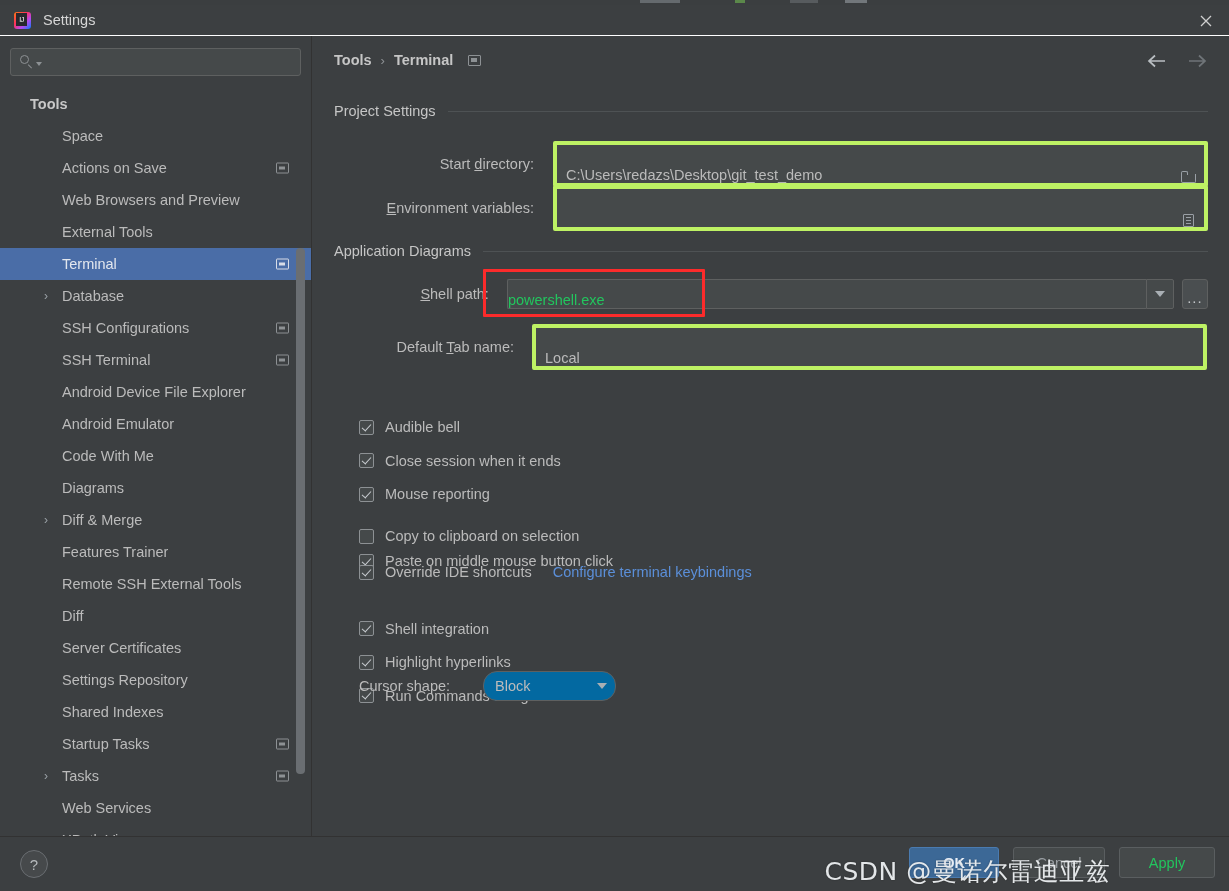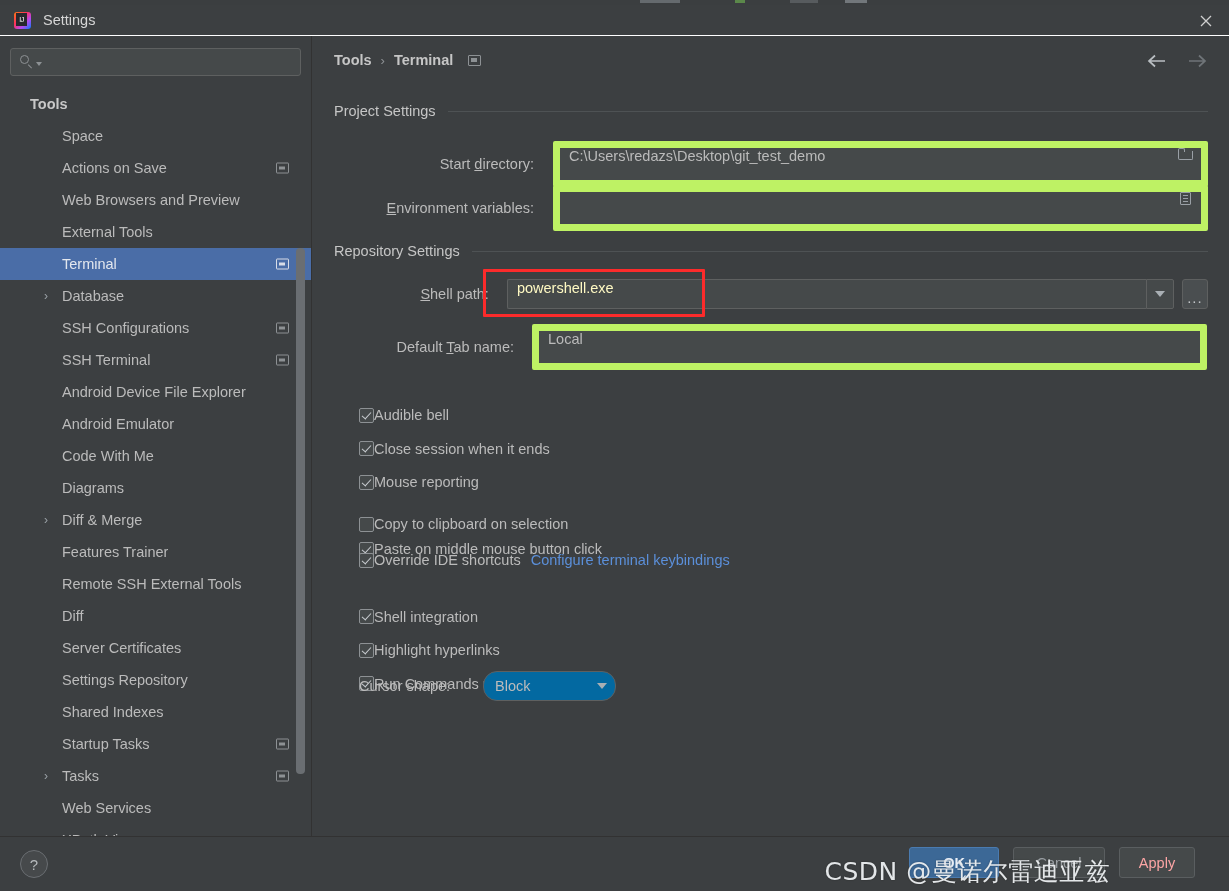--- a/index.html
+++ b/index.html
@@ -153,22 +153,22 @@
   }
   .section-header .rule { flex: 1; height: 1px; background: #4e5254; }
 
   .field-row { position: absolute; display: flex; align-items: center; }
   .field-label {
     font-size: 14.5px; color: #bbbbbb; text-align: right;
     white-space: nowrap;
   }
   .mn { text-decoration: underline; }
   .textfield {
-    background: #45494a; border: 7px solid #bef264; border-radius: 2px;
-    height: 46px; display: flex; align-items: flex-start;
+    background: #45494a; border: 4px solid #bef264; border-radius: 2px;
+    height: 46px; display: flex; align-items: flex-end;
     padding: 0 6px 0 9px; color: #bbbbbb; font-size: 14.5px;
   }
   .textfield .val { flex: 1; white-space: nowrap; overflow: hidden; }
   .field-trail-icon { width: 20px; flex: none; display: flex; align-items: center; justify-content: center; }
 
   .folder-icon { position: relative; width: 15px; height: 12px; }
   .folder-icon .body {
     position: absolute; left: 0; bottom: 0; width: 15px; height: 9px;
     border: 1.4px solid #9aa0a6; border-top: none; border-radius: 0 0 2px 2px;
   }
@@ -183,22 +183,22 @@
   .list-icon::after {
     content: ""; position: absolute; left: 2px; top: 2px;
     width: 5.5px; height: 1.2px; background: #9aa0a6;
     box-shadow: 0 3px 0 #9aa0a6, 0 6px 0 #9aa0a6;
   }
 
   .combo-wrap { display: flex; align-items: stretch; }
   .combo-field {
     background: #45494a; border: 1px solid #5e6060; border-right: none;
     border-radius: 2px 0 0 2px; height: 30px;
-    display: flex; align-items: flex-start; padding-left: 9px;
-    color: #fef9c3; font-size: 14.5px;
+    display: flex; align-items: flex-end; 
+    color: #22c55e; font-size: 14.5px;
   }
   .combo-arrow-btn {
     width: 28px; height: 30px; background: #45494a;
     border: 1px solid #5e6060; border-radius: 0 2px 2px 0;
     display: flex; align-items: center; justify-content: center;
   }
   .tri-down {
     width: 0; height: 0;
     border-left: 5.5px solid transparent; border-right: 5.5px solid transparent;
     border-top: 6px solid #a9afb4;
@@ -215,22 +215,22 @@
   .select-box {
     height: 30px; background: #0369a1;
     border: 1px solid #5e6060; border-radius: 14px;
     display: flex; align-items: center; padding: 0 8px 0 11px;
     font-size: 14.5px; color: #bbbbbb; min-width: 133px;
   }
   .select-box .sval { flex: 1; }
 
   
   .cb-row {
-    position: absolute; display: flex; align-items: center; 
-    font-size: 14.5px; color: #bbbbbb;
+    position: absolute; display: flex; align-items: center; gap: 11px;
+    font-size: 14.5px; color: #bbbbbb; margin-top: 12px;
   }
   .cb {
     width: 15px; height: 15px; flex: none; position: relative;
     border: 1.4px solid #8d9194; border-radius: 2px; background: #45494a;
   }
   .cb.checked::after {
     content: ""; position: absolute; left: 4.2px; top: 1.1px;
     width: 4px; height: 8px;
     border: solid #c8ccd0; border-width: 0 1.9px 1.9px 0;
     transform: rotate(42deg);
@@ -264,22 +264,22 @@
   .btn-ok {
     left: 909px; width: 90px;
     background: #3c6896; border: 1px solid #4a7bb0; color: #e8eef6;
     font-weight: bold;
   }
   .btn-cancel {
     left: 1013px; width: 92px;
     background: #45494a; border: 1px solid #5a5e60; color: #9ba0a4;
   }
   .btn-apply {
-    left: 1119px; width: 76px;
-    background: #45494a; border: 1px solid #5a5e60; color: #fca5a5;
+    left: 1119px; width: 96px;
+    background: #45494a; border: 1px solid #5a5e60; color: #22c55e;
   }
 
   .watermark {
     position: absolute; left: 985px; top: 855px;
     font-size: 25px; color: #eceff1; opacity: 0.95;
     white-space: nowrap; letter-spacing: 0.5px;
     transform: translateX(-0.5px);
     font-family: "DejaVu Sans", sans-serif;
     text-shadow: 0 0 2px rgba(0,0,0,0.35);
   }
@@ -459,21 +459,21 @@
         </div>
         <div class="textfield" style="margin-left:19px; width:655px;">
           <span class="val"></span>
           <span class="field-trail-icon">
             <span class="list-icon"></span>
           </span>
         </div>
       </div>
 
       <div class="section-header" style="left:21px; top:207px;">
-        <span>Repository Settings</span>
+        <span>Application Diagrams</span>
         <span class="rule"></span>
       </div>
 
       <div class="field-row" style="left:21px; top:243px; width:874px;">
         <div class="field-label" style="width:180px;">
           <span class="mn">S</span><span>hell path:</span>
         </div>
         <div class="combo-wrap" style="margin-left:18px;">
           <div class="combo-field" style="width:639px;">
             <span>powershell.exe</span>

